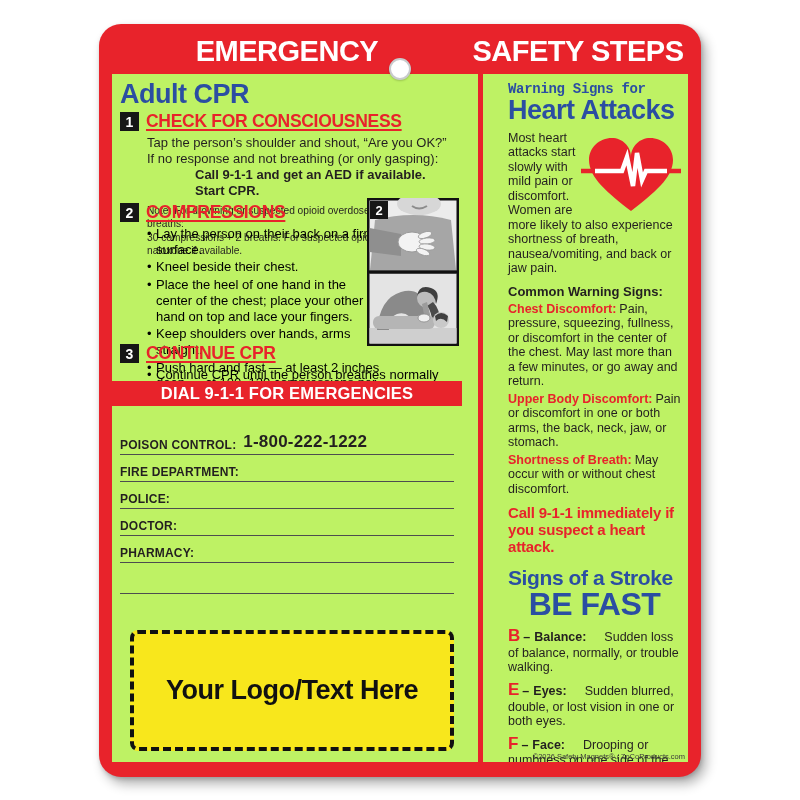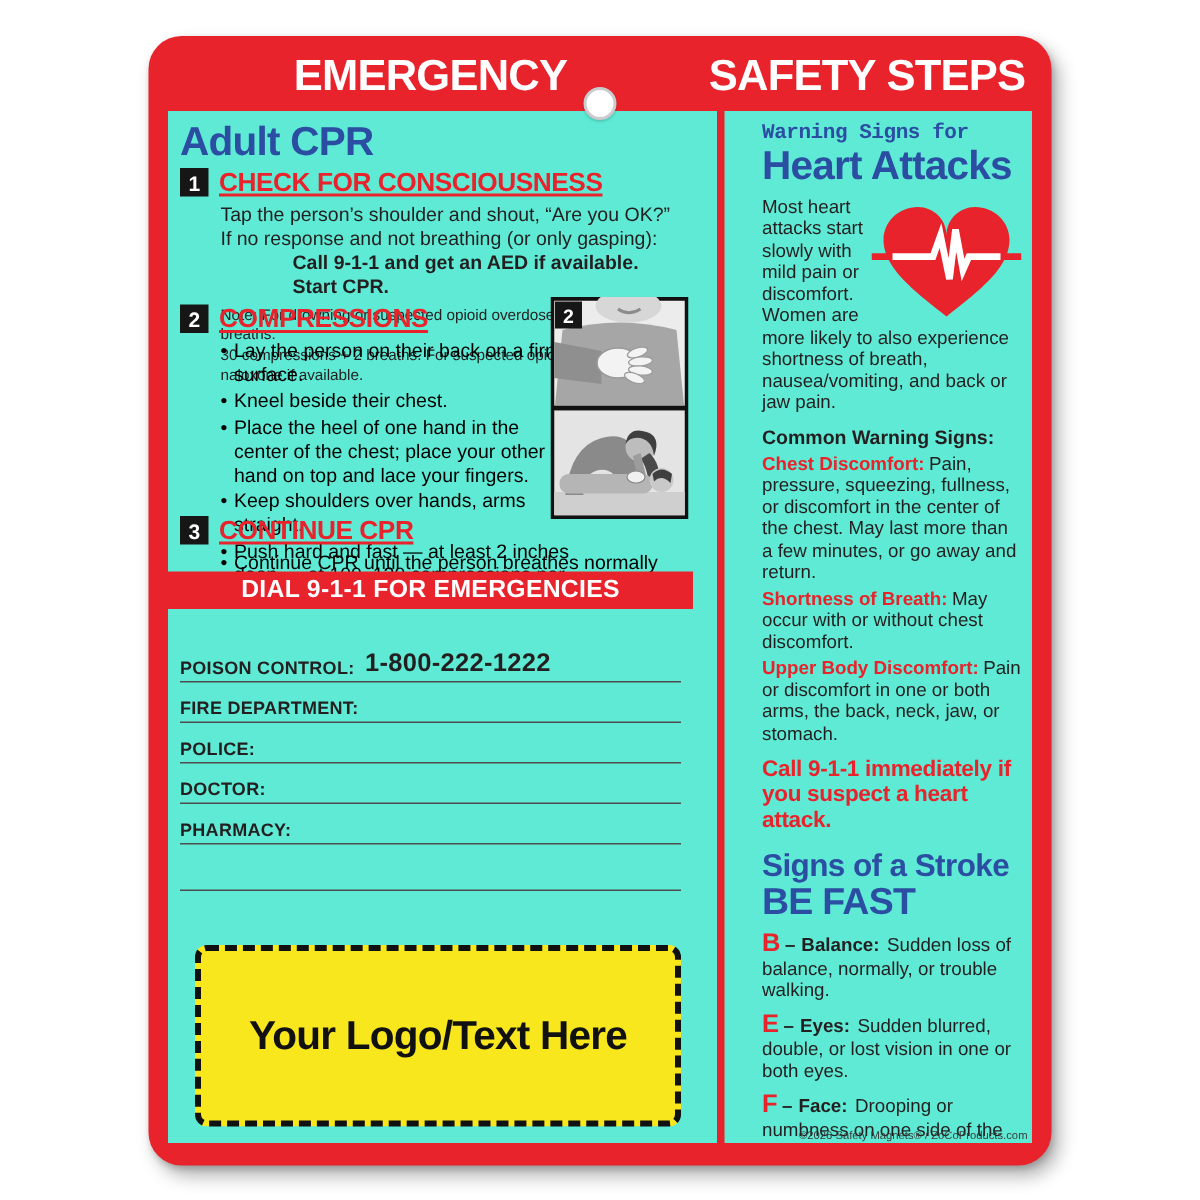--- a/index.html
+++ b/index.html
@@ -17,21 +17,21 @@
   }
   .band-left { left:13px; width:350px; }
   .band-right { left:368px; width:222px;text-align:center; }
 
   .hole {
     position:absolute; left:50%; top:34px; width:22px; height:22px; margin-left:-11px;
     background:#fff; border:2px solid #c9cbcd; border-radius:50%;
     box-shadow:0 1px 2px rgba(0,0,0,0.18); z-index:5;
   }
 
-  .white { position:absolute; left:13px; right:13px; top:50px; bottom:15px; background:#5eead4; display:flex;gap:16px; }
+  .white { position:absolute; left:13px; right:13px; top:50px; bottom:15px; background:#bef264; display:flex;gap:16px; }
   .col-left { position:relative; width:350px; height:100%; overflow:hidden; }
   .divider { width:5px; background:#E8232B; }
   .col-right { position:relative; flex:1; height:100%; overflow:hidden; padding:8px 7px 0 9px; color:#231F20; }
 
   
   .cpr-title { position:absolute; top:5px; left:8px; color:#2B4EA2; font-weight:bold; font-size:27px; letter-spacing:-0.5px; }
 
   .step { position:absolute; left:8px; right:4px; }
   .step1 { top:37px; }
   .step2 { top:128px; }
@@ -87,26 +87,26 @@
   .heart-float { float:right; width:100px; height:84px; margin:0 0 2px 4px; }
   .heart-float svg { display:block; width:100px; height:84px; }
 
   .common-title { clear:none; margin-top:8px; font-weight:bold; font-size:13px; }
   .sign { margin-top:3px; font-size:12.5px; line-height:1.16; }
   .sign .lead { color:#E8232B; font-weight:bold; margin-right:3px; }
 
   .call911 { margin-top:9px; color:#E8232B; font-weight:bold; font-size:15px; line-height:1.12; letter-spacing:-0.2px; }
 
   .stroke-title { margin-top:11px; color:#2B4EA2; font-weight:bold; font-size:21px; line-height:1.0; letter-spacing:-0.4px; }
-  .stroke-sub { color:#2B4EA2; font-weight:bold; font-size:25px; line-height:1.05; letter-spacing:-0.5px; }
+  .stroke-sub { color:#2B4EA2; font-weight:bold; font-size:32px; line-height:1.05; letter-spacing:-0.5px;text-align:center; }
 
   .bf { margin-top:5px; font-size:12.5px; line-height:1.16; }
   .bf-letter { color:#E8232B; font-weight:bold; font-size:17px; }
   .bf-sep { margin:0 4px 0 3px; font-weight:bold; }
-  .bf-label { font-weight:bold; margin-right:5px; }
+  .bf-label { font-weight:bold; margin-right:18px; }
 
   .copyright { position:absolute; right:3px; bottom:1px; font-size:7.5px; color:#3a3a3a; }
 </style>
 </head>
 <body>
 
 <div class="page">
   <div class="card">
 
     <div class="band-left">EMERGENCY</div>
@@ -257,24 +257,24 @@
           </span>
           <span>Most heart attacks start slowly with mild pain or discomfort. Women are more likely to also experience shortness of breath, nausea/vomiting, and back or jaw pain.</span>
         </div>
 
         <div class="common-title">Common Warning Signs:</div>
 
         <p class="sign">
           <span class="lead">Chest Discomfort:</span><span>Pain, pressure, squeezing, fullness, or discomfort in the center of the chest. May last more than a few minutes, or go away and return.</span>
         </p>
         <p class="sign">
+          <span class="lead">Upper Body Discomfort:</span><span>Pain or discomfort in one or both arms, the back, neck, jaw, or stomach.</span>
+        </p>
+        <p class="sign">
           <span class="lead">Shortness of Breath:</span><span>May occur with or without chest discomfort.</span>
-        </p>
-        <p class="sign">
-          <span class="lead">Upper Body Discomfort:</span><span>Pain or discomfort in one or both arms, the back, neck, jaw, or stomach.</span>
         </p>
 
         <div class="call911">Call 9-1-1 immediately if you suspect a heart attack.</div>
 
         <div class="stroke-title">Signs of a Stroke</div>
         <div class="stroke-sub">BE FAST</div>
 
         <p class="bf">
           <span class="bf-letter">B</span><span class="bf-sep">–</span><span class="bf-label">Balance:</span><span>Sudden loss of balance, normally, or trouble walking.</span>
         </p>

